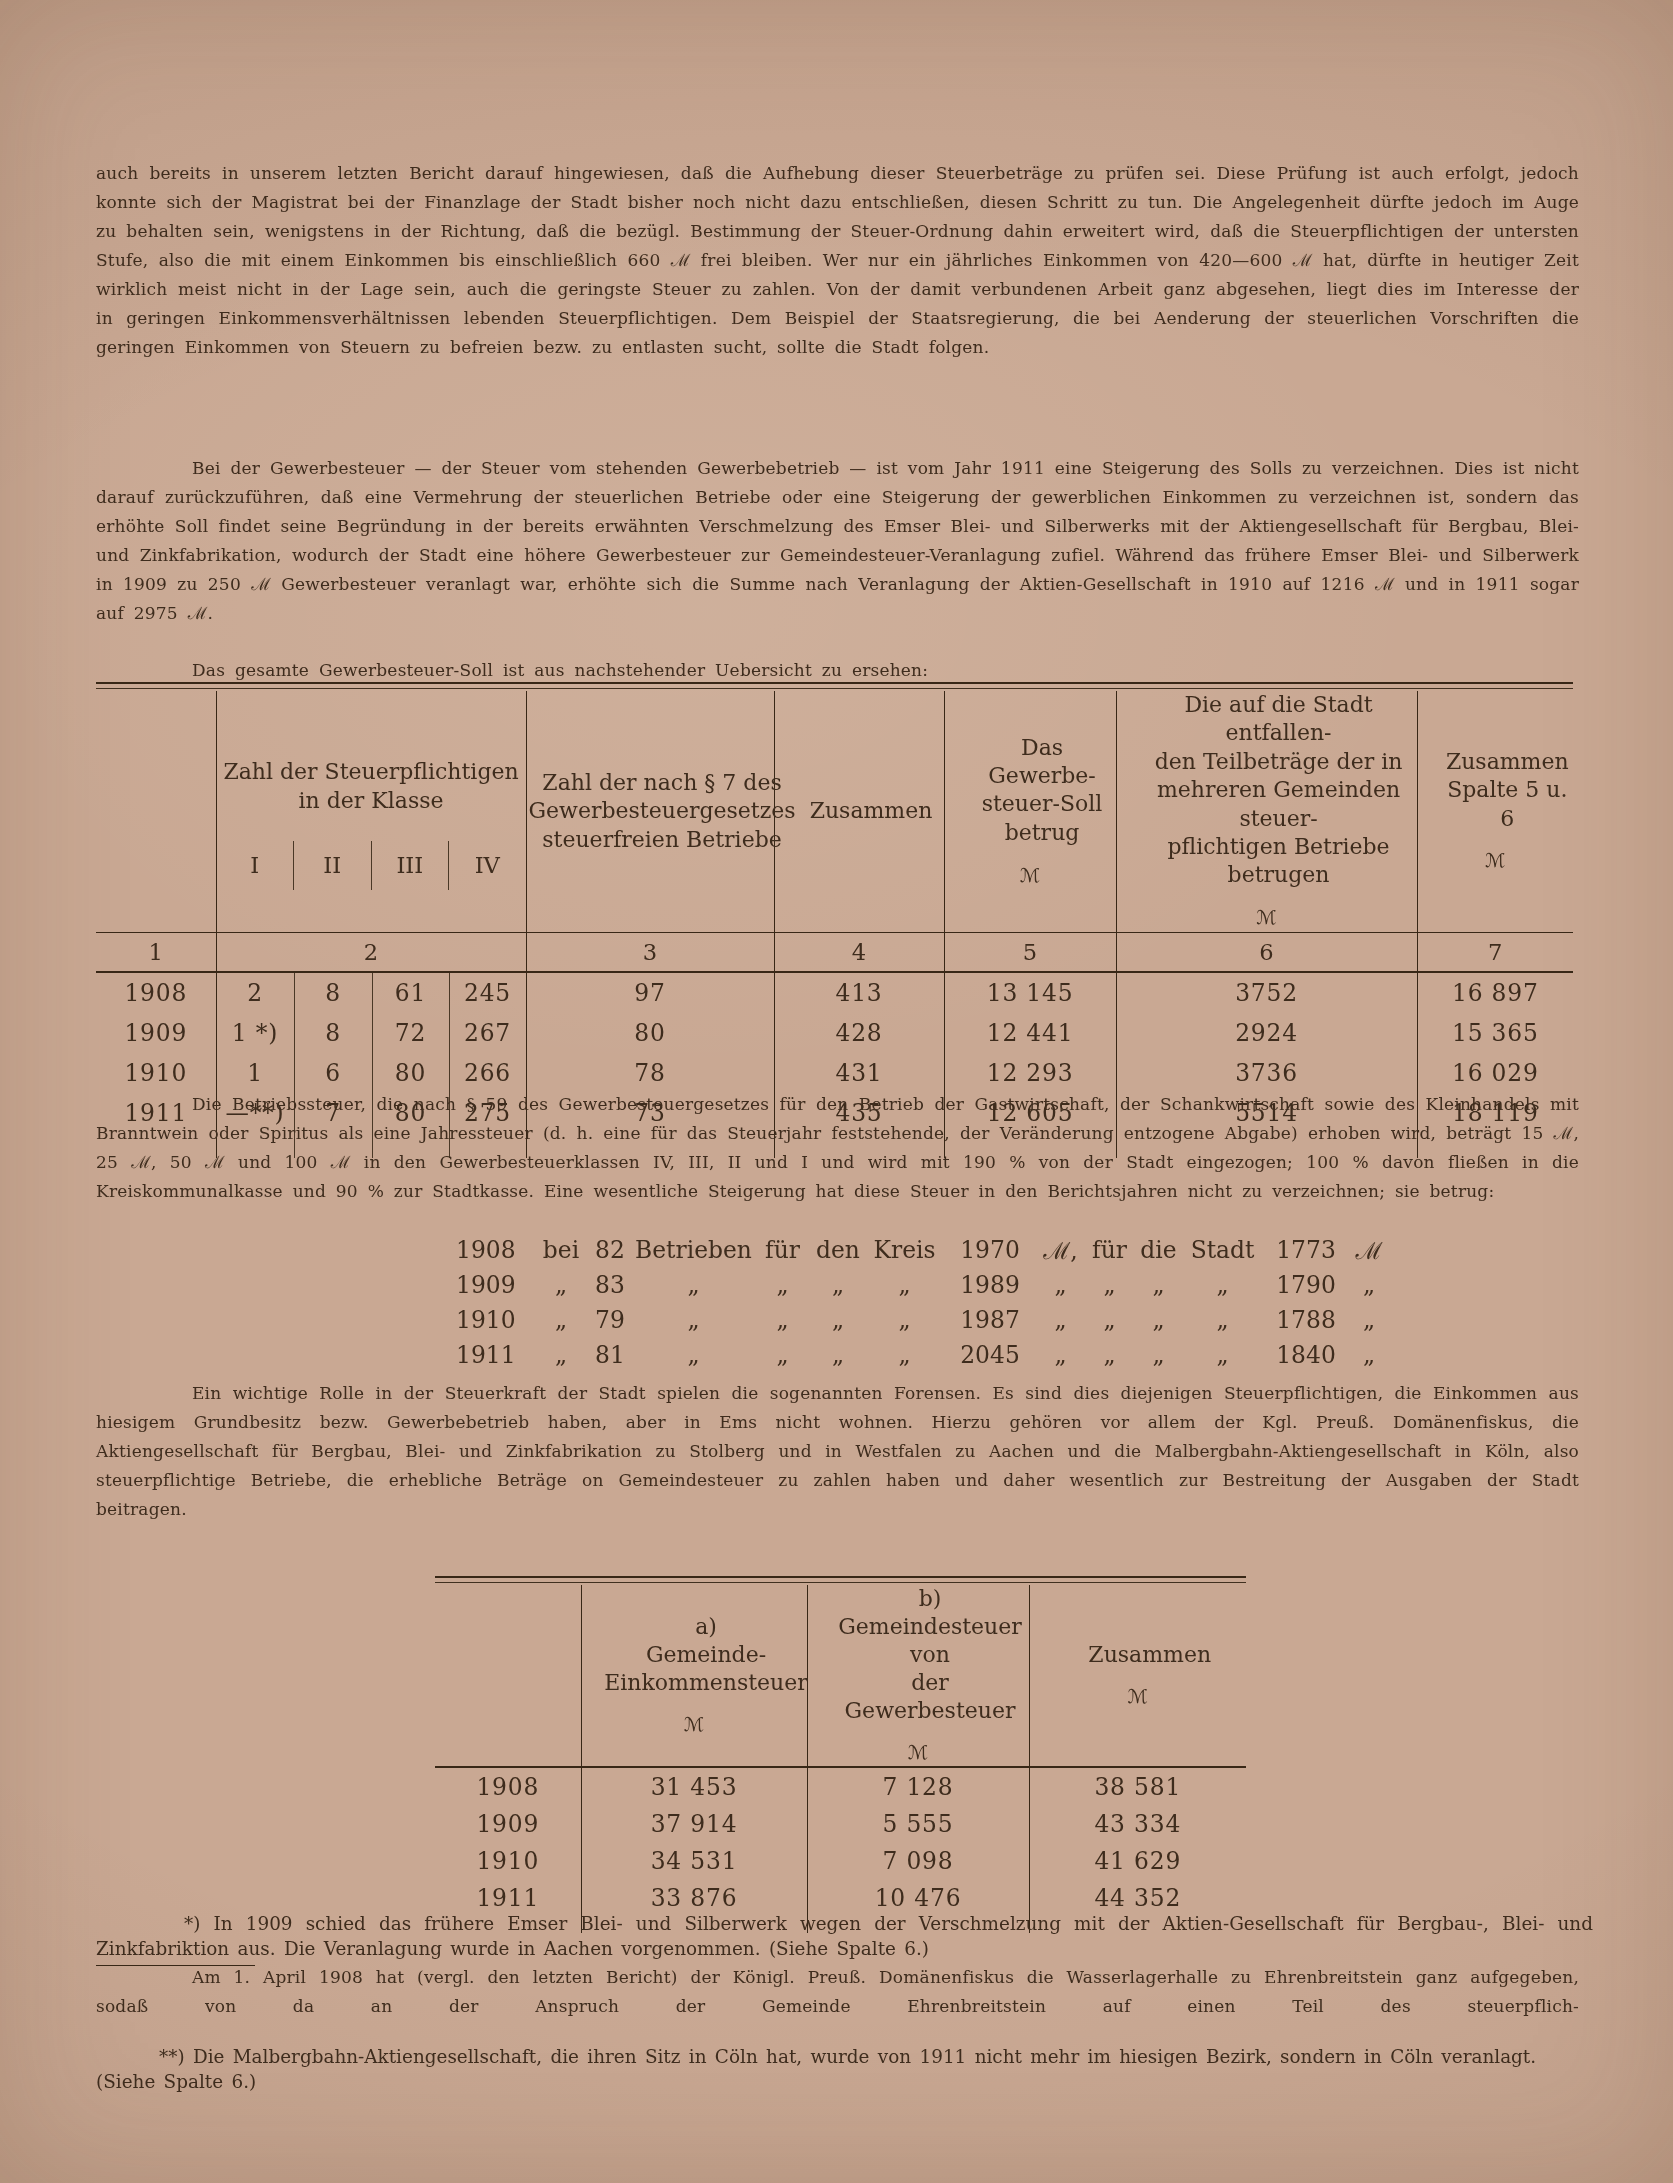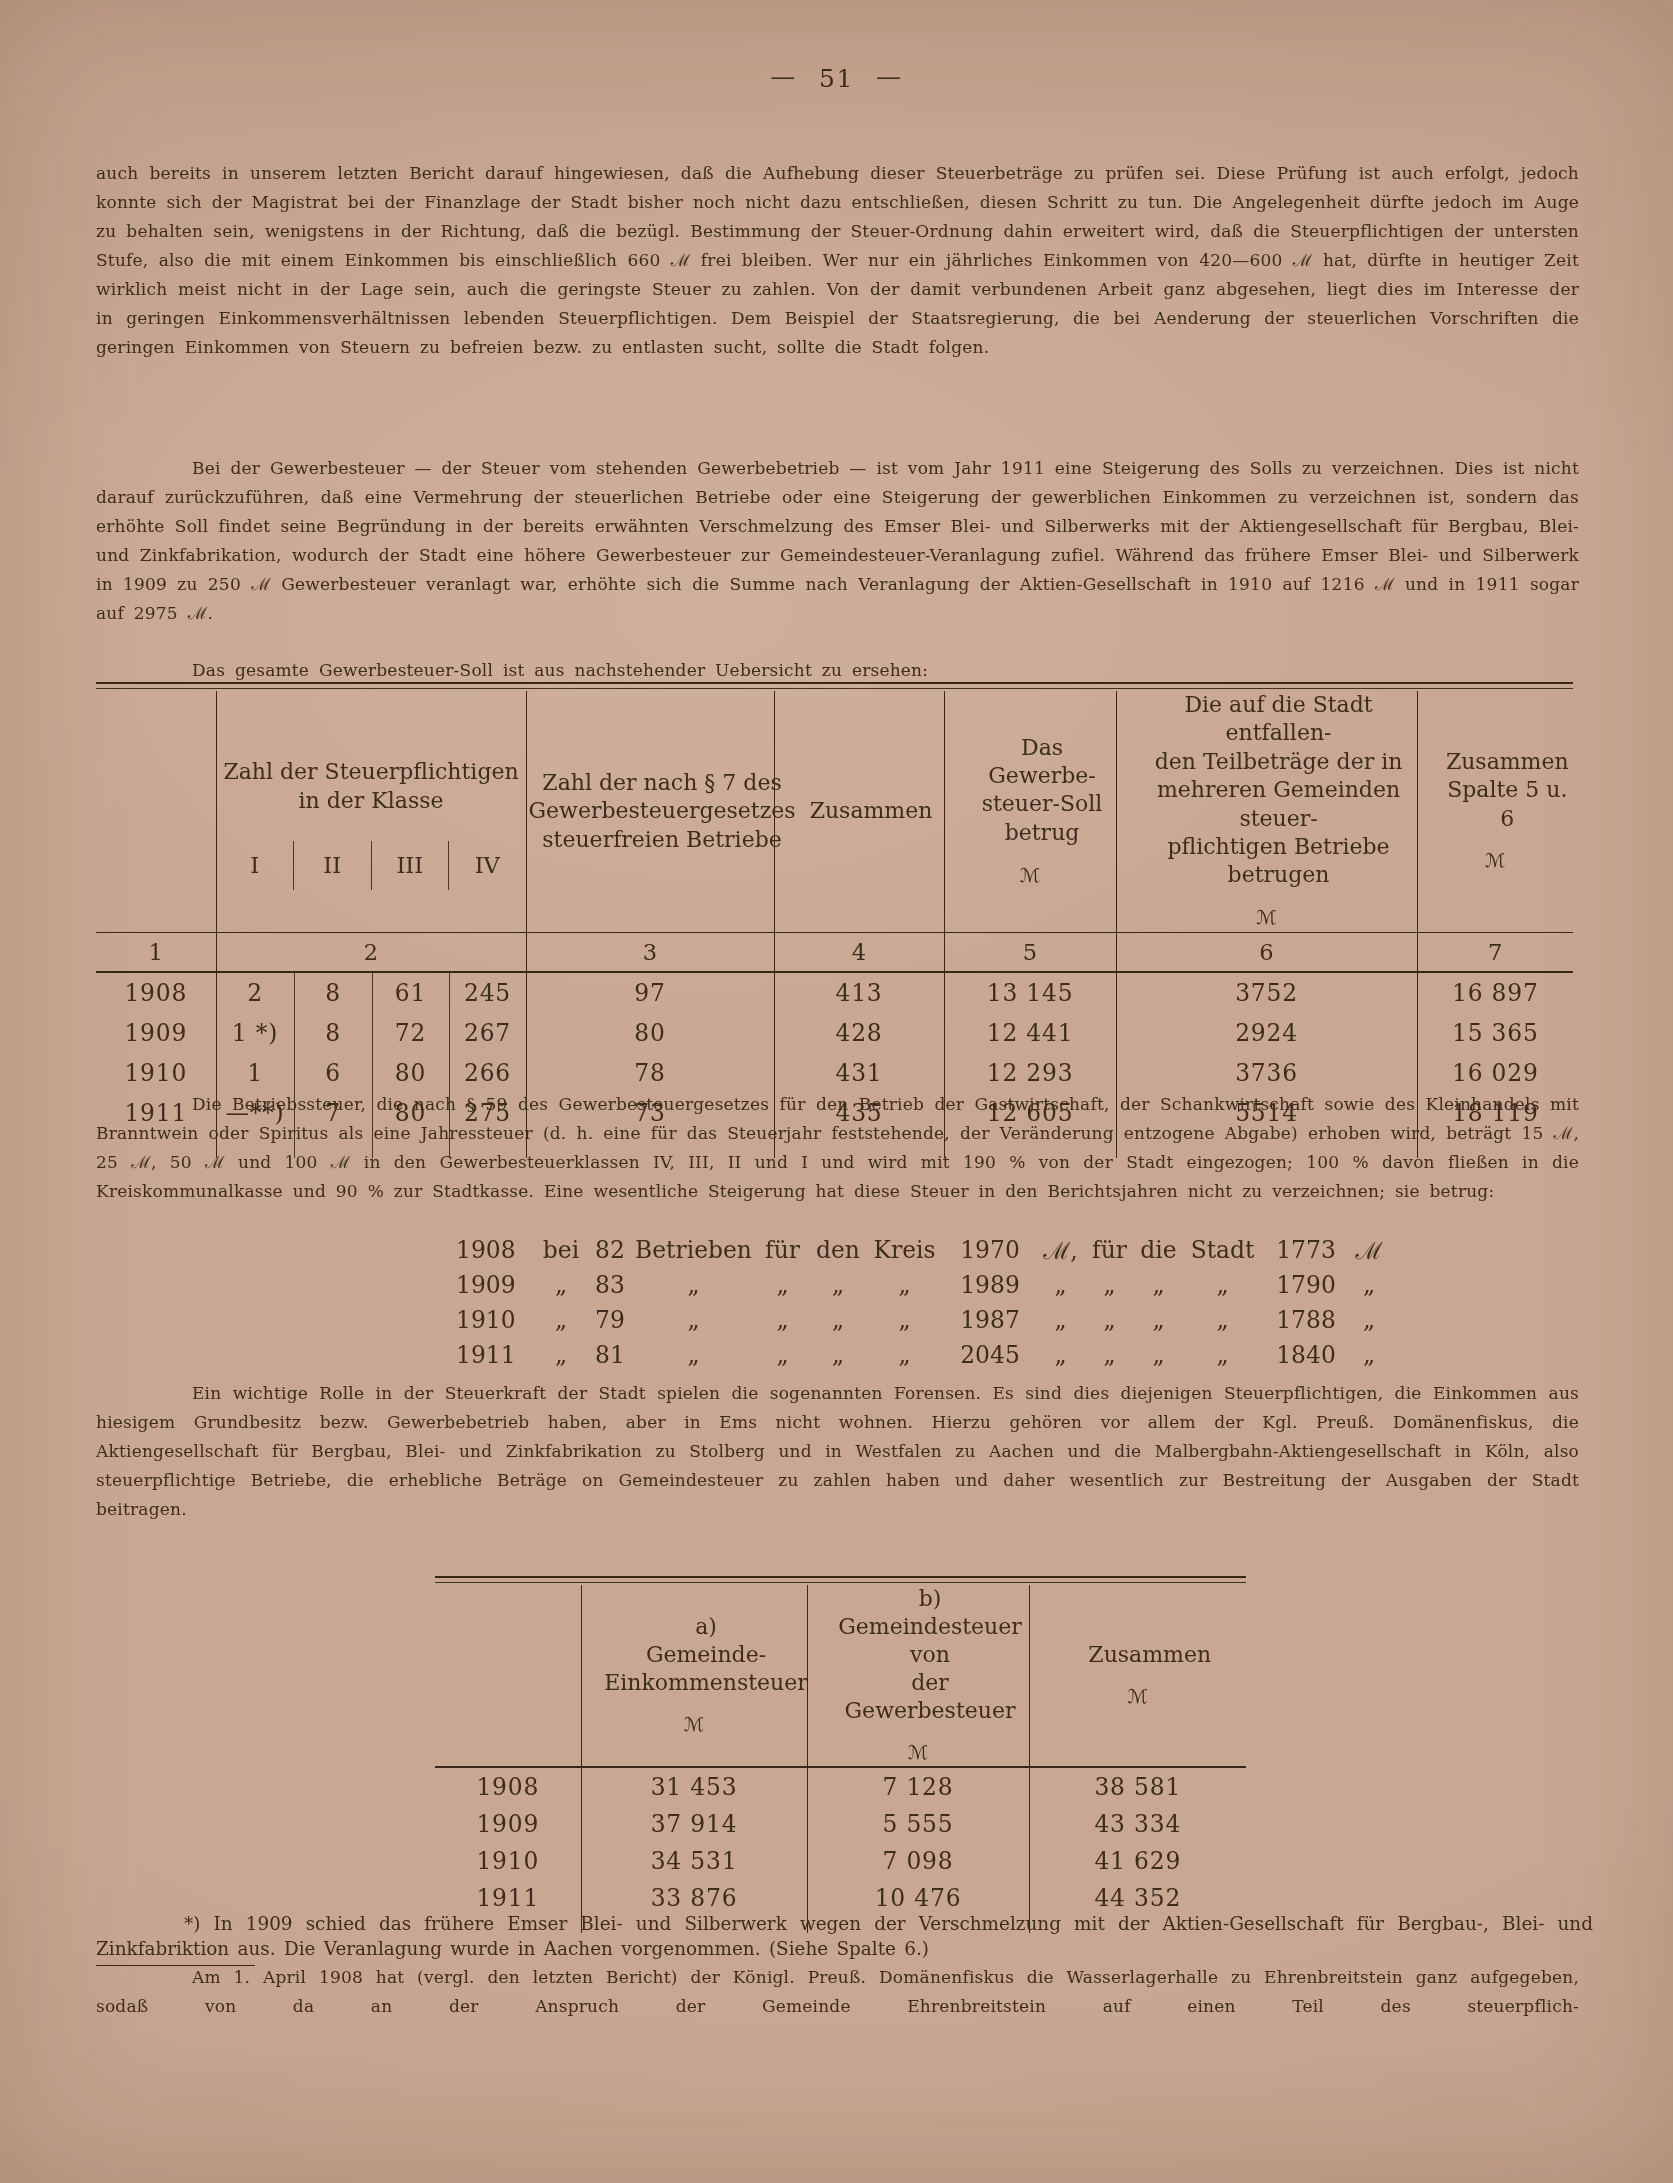--- a/index.html
+++ b/index.html
@@ -78,23 +78,20 @@
   
   .fn { left:96px; width:1497px; font-size:18.4px; line-height:25px; word-spacing:2.5px; }
   .fn1 { text-indent:88px; text-align:justify; }
   .fn2 { text-indent:63px; }
 </style>
 </head>
 <body>
 
 <div class="page">
 
-  <div class="abs pagenum">
-    <span class="dash">—</span><span>51</span><span class="dash">—</span>
-  </div>
 
   <p class="abs para" style="top:142px;">auch bereits in unserem letzten Bericht darauf hingewiesen, daß die Aufhebung dieser Steuerbeträge zu prüfen sei. Diese Prüfung ist auch erfolgt, jedoch konnte sich der Magistrat bei der Finanzlage der Stadt bisher noch nicht dazu entschließen, diesen Schritt zu tun. Die Angelegenheit dürfte jedoch im Auge zu behalten sein, wenigstens in der Richtung, daß die bezügl. Bestimmung der Steuer-Ordnung dahin erweitert wird, daß die Steuerpflichtigen der untersten Stufe, also die mit einem Einkommen bis einschließlich 660 ℳ frei bleiben. Wer nur ein jährliches Einkommen von 420—600 ℳ hat, dürfte in heutiger Zeit wirklich meist nicht in der Lage sein, auch die geringste Steuer zu zahlen. Von der damit verbundenen Arbeit ganz abgesehen, liegt dies im Interesse der in geringen Einkommensverhältnissen lebenden Steuerpflichtigen. Dem Beispiel der Staatsregierung, die bei Aenderung der steuerlichen Vorschriften die geringen Einkommen von Steuern zu befreien bezw. zu entlasten sucht, sollte die Stadt folgen.</p>
 
   <p class="abs para indent" style="top:437px;">Bei der Gewerbesteuer — der Steuer vom stehenden Gewerbebetrieb — ist vom Jahr 1911 eine Steigerung des Solls zu verzeichnen. Dies ist nicht darauf zurückzuführen, daß eine Vermehrung der steuerlichen Betriebe oder eine Steigerung der gewerblichen Einkommen zu verzeichnen ist, sondern das erhöhte Soll findet seine Begründung in der bereits erwähnten Verschmelzung des Emser Blei- und Silberwerks mit der Aktiengesellschaft für Bergbau, Blei- und Zinkfabrikation, wodurch der Stadt eine höhere Gewerbesteuer zur Gemeindesteuer-Veranlagung zufiel. Während das frühere Emser Blei- und Silberwerk in 1909 zu 250 ℳ Gewerbesteuer veranlagt war, erhöhte sich die Summe nach Veranlagung der Aktien-Gesellschaft in 1910 auf 1216 ℳ und in 1911 sogar auf 2975 ℳ.</p>
 
   <p class="abs para indent intro" style="top:639px;">Das gesamte Gewerbesteuer-Soll ist aus nachstehender Uebersicht zu ersehen:</p>
 
   <div class="abs dblrule" style="top:682px; left:96px; width:1477px;"></div>
 
   <table class="abs t1" style="top:691px; left:96px;">
@@ -358,15 +355,16 @@
           <td class="c2-m">44 352</td>
         </tr>
       </tbody>
   </table>
 
   <p class="abs para indent fill-last" style="top:1946px;">Am 1. April 1908 hat (vergl. den letzten Bericht) der Königl. Preuß. Domänenfiskus die Wasserlagerhalle zu Ehrenbreitstein ganz aufgegeben, sodaß von da an der Anspruch der Gemeinde Ehrenbreitstein auf einen Teil des steuerpflich-</p>
 
   <div class="abs fnrule" style="top:1965px; left:96px; width:159px;"></div>
 
   <p class="abs fn fn1" style="top:1893px;">*) In 1909 schied das frühere Emser Blei- und Silberwerk wegen der Verschmelzung mit der Aktien-Gesellschaft für Bergbau-, Blei- und Zinkfabriktion aus. Die Veranlagung wurde in Aachen vorgenommen.  (Siehe Spalte 6.)</p>
+  <p class="abs fn fn2" style="top:2026px;">**) Die Malbergbahn-Aktiengesellschaft, die ihren Sitz in Cöln hat, wurde von 1911 nicht mehr im hiesigen Bezirk, sondern in Cöln veranlagt.  (Siehe Spalte 6.)</p>
 
 </div>
 
 
 </body></html>

